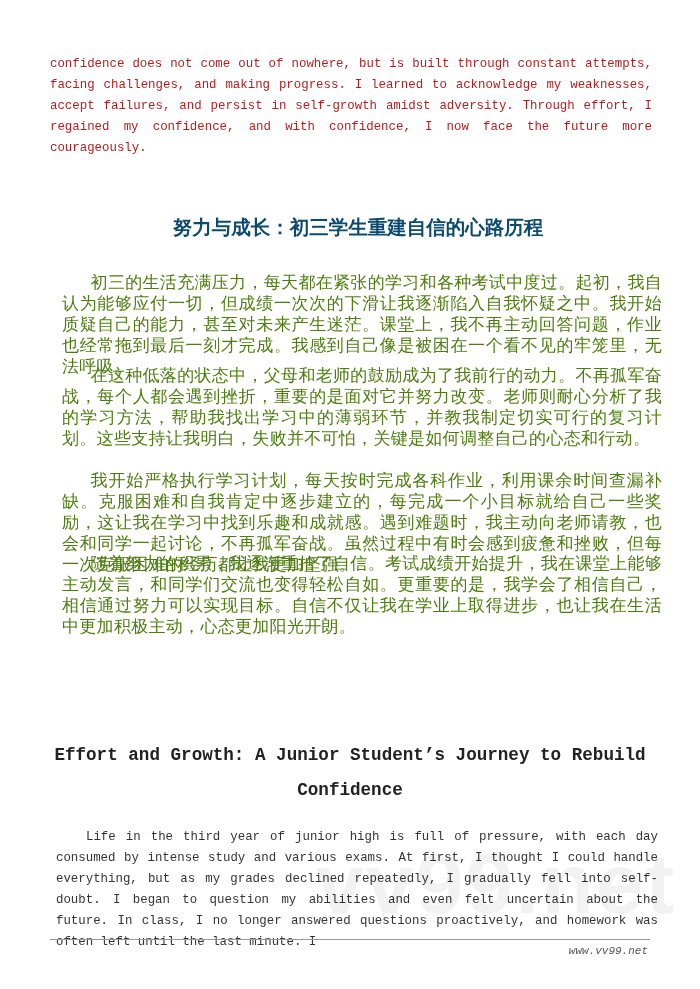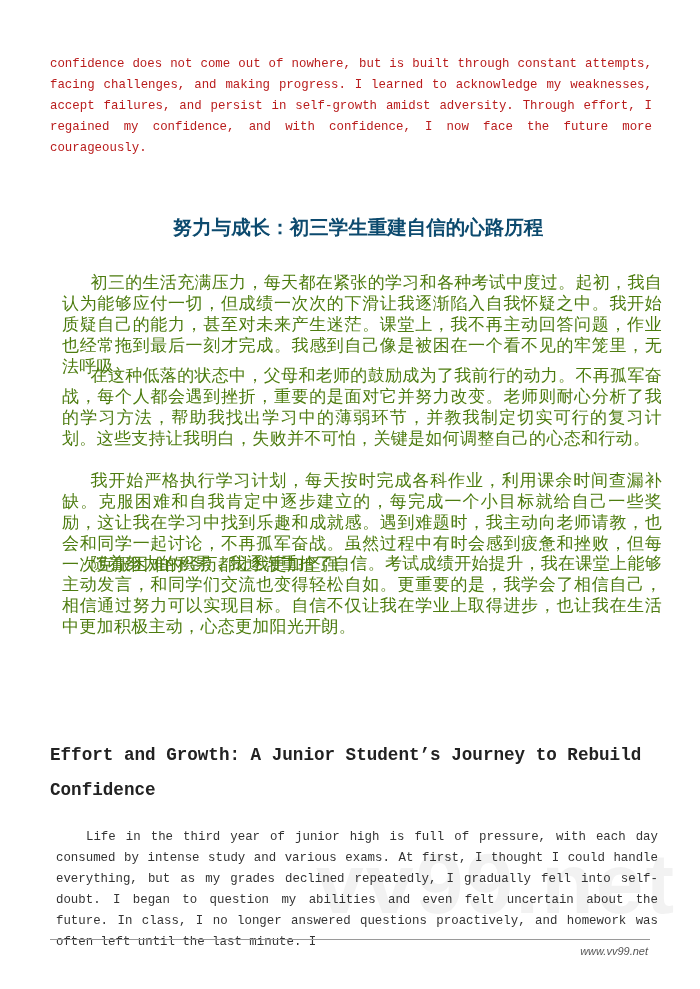--- a/index.html
+++ b/index.html
@@ -17,21 +17,21 @@
     font-weight: bold; font-size: 19.5px; line-height: 28px; color: #0c4a6e;
     margin: 0;
   }
   .zh-para {
     position: absolute; left: 50px; width: 600px;
     font-family: "DejaVu Serif", "Liberation Serif", serif;
     font-size: 17px; line-height: 21px; color: #4d7c0f;
     text-indent: 28.6px; text-align: justify; margin: 12px; letter-spacing: 0.3px;
   }
   .en-title {
-    position: absolute; left: 50px; width: 600px; text-align: left;
+    position: absolute; left: 50px; width: 600px; text-align: center;
     font-family: "Liberation Mono", "DejaVu Sans Mono", monospace;
     font-size: 17.6px; line-height: 35px; color: #222; margin: 0;
   }
   .en-body {
     position: absolute; left: 50px; width: 602px;
     font-family: "Liberation Mono", "DejaVu Sans Mono", monospace;
     font-size: 12.4px; line-height: 21px; color: #333;
     text-indent: 30px; text-align: justify; margin: 6px;
   }
   .watermark {
@@ -39,21 +39,21 @@
     font-family: "Liberation Sans", sans-serif; font-weight: bold;
     font-size: 86px; line-height: 90px; color: rgba(0,0,0,0.05);
     letter-spacing: 2px; pointer-events: none; margin-left: 16px;
   }
   .footer-rule {
     position: absolute; left: 50px; top: 939px; width: 600px; height: 1px;
     background: #9a9a9a;
   }
   .footer-text {
     position: absolute; right: 52px; top: 945px;
-    font-family: Liberation Sans, sans-serif; font-style: italic;
+    font-family: Liberation Mono, monospace; font-style: italic;
     font-size: 11px; color: #555;
   }
 </style>
 </head>
 <body>
 
 <div class="page">
 
   <p class="en-para" style="top:54px;">confidence does not come out of nowhere, but is built through constant attempts, facing challenges, and making progress. I learned to acknowledge my weaknesses, accept failures, and persist in self-growth amidst adversity. Through effort, I regained my confidence, and with confidence, I now face the future more courageously.</p>
 

